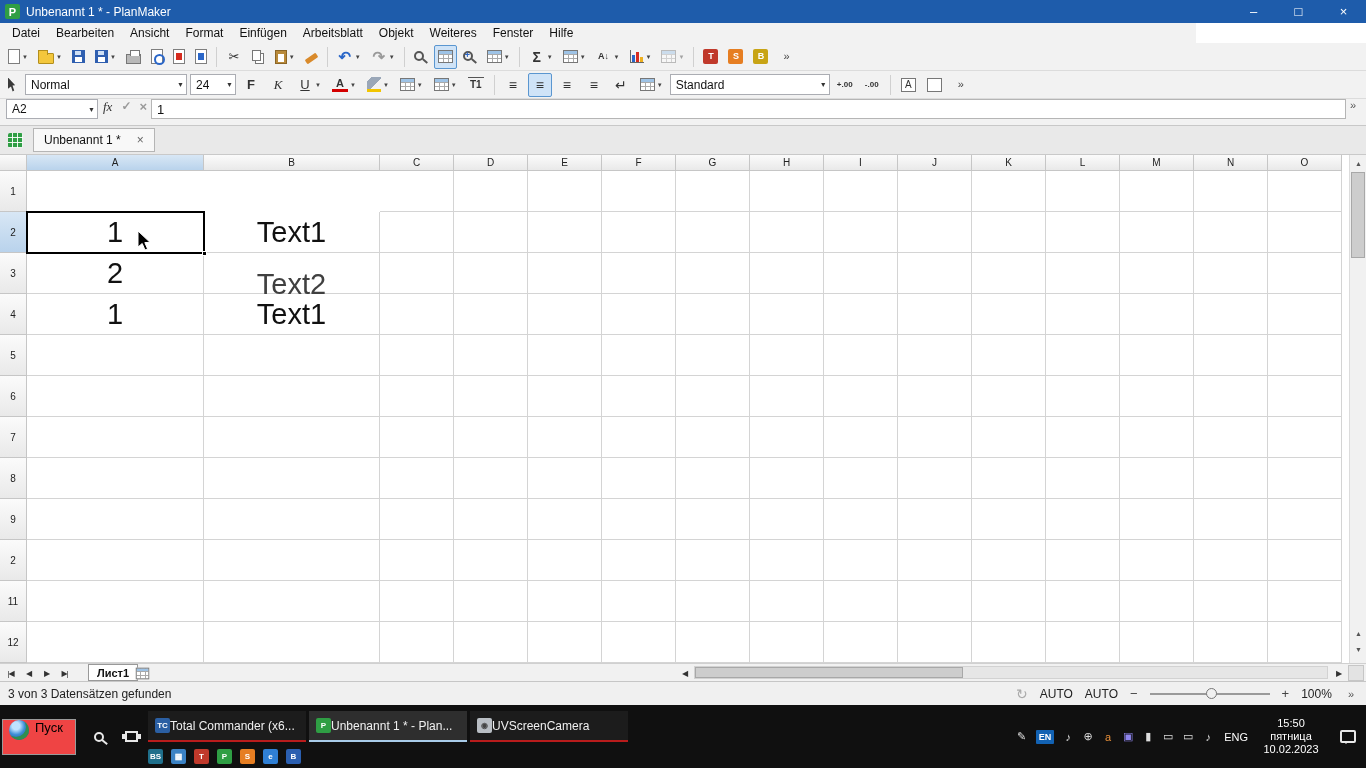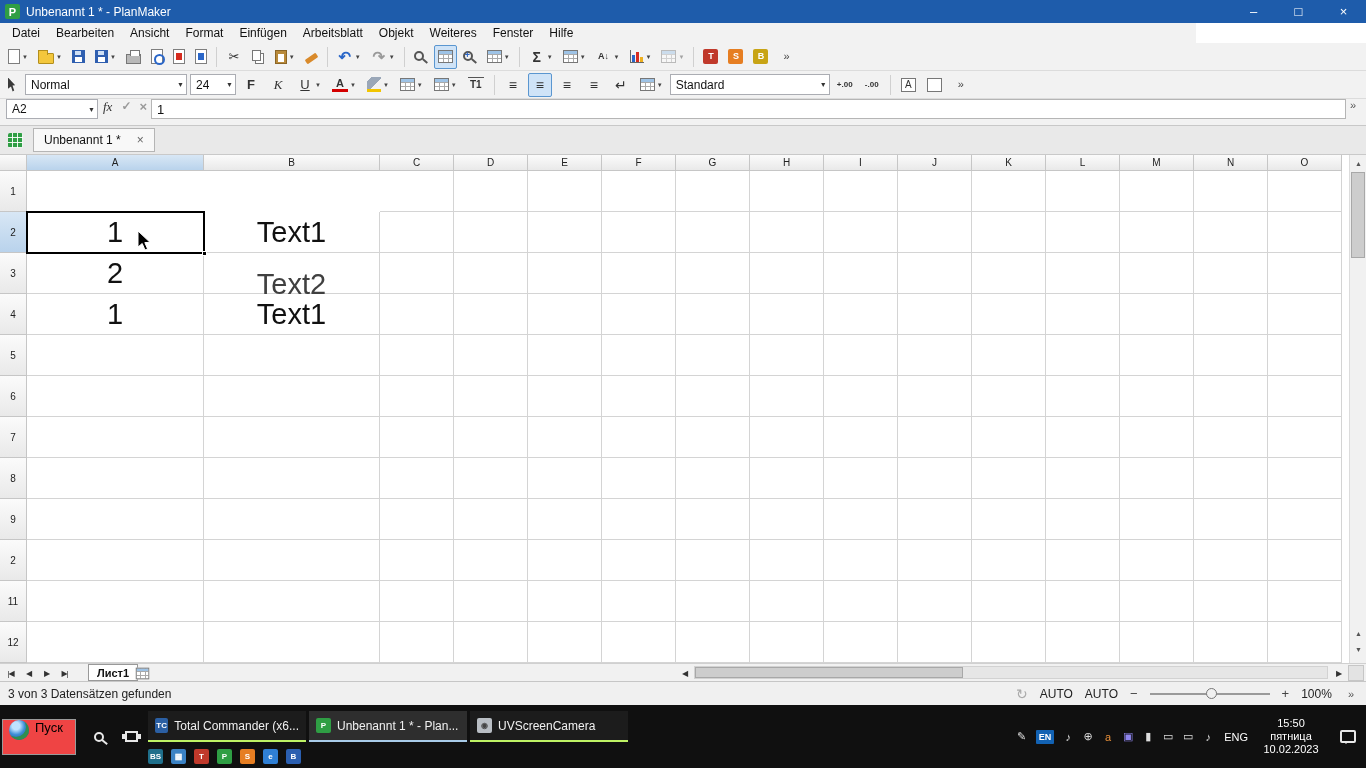--- a/index.html
+++ b/index.html
@@ -124,21 +124,21 @@
 
 
 #taskbar{position:absolute;top:705px;left:0;width:1366px;height:63px;background:#101010;color:#eee}
 .start{position:absolute;left:2px;top:14px;width:74px;height:36px;background:#ef4444;border:1px solid #9a9a9a;display:flex;gap:6px;padding:0 6px;color:#000;font-size:13px}
 .globe{width:20px;height:20px;border-radius:50%;background:radial-gradient(circle at 35% 30%,#bfe3ff 0 20%,#3f8fd6 45%,#1c5fa8 75%,#134a85);box-shadow:inset -3px -3px 0 #2f8f4f}
 .tb-ic{position:absolute;top:0;height:63px;width:30px;display:flex;align-items:center;justify-content:center}
 .mag-w{width:10px;height:10px;border:2px solid #e8e8e8;border-radius:50%;position:relative}
 .mag-w::after{content:"";position:absolute;width:7px;height:2px;background:#e8e8e8;right:-6px;bottom:-3px;transform:rotate(40deg)}
 .tv{width:13px;height:11px;border:2px solid #e8e8e8;box-shadow:-6px 0 0 -3px #e8e8e8,6px 0 0 -3px #e8e8e8}
 #tb-apps{position:absolute;left:148px;top:6px;display:flex;gap:3px}
-.app{width:158px;height:31px;display:flex;align-items:center;gap:6px;padding:0 7px;font-size:12px;color:#f0f0f0;background:rgba(255,255,255,.05);border-bottom:2px solid #bef264;white-space:nowrap;overflow:hidden}
+.app{width:158px;height:31px;display:flex;align-items:center;gap:0;padding:0 7px;font-size:12px;color:#f0f0f0;background:rgba(255,255,255,.05);border-bottom:2px solid #b91c1c;white-space:nowrap;overflow:hidden}
 .app.active{background:rgba(255,255,255,.13);border-bottom-color:#a8cbe8}
 #tb-quick{position:absolute;left:148px;bottom:4px;display:flex;gap:8px}
 #tb-quick .ic-letter{width:15px;height:15px;font-size:8px}
 .tb-right{position:absolute;right:4px;top:0;height:63px;display:flex;align-items:center;gap:10px}
 #tb-tray{display:flex;align-items:center;gap:8px}
 .tray-ic{font-size:11px;color:#ddd;min-width:12px;text-align:center}
 .tray-badge{background:#1262b3;color:#fff;font-size:9px;font-weight:bold;padding:2px 3px;border-radius:1px}
 .tb-lang{font-size:11px;color:#fff}
 .tb-clock{font-size:11px;line-height:13px;text-align:center;color:#fff;min-width:66px}
 .bubble{width:16px;height:13px;border:2px solid #e8e8e8;border-radius:2px;position:relative;margin:0 6px}

